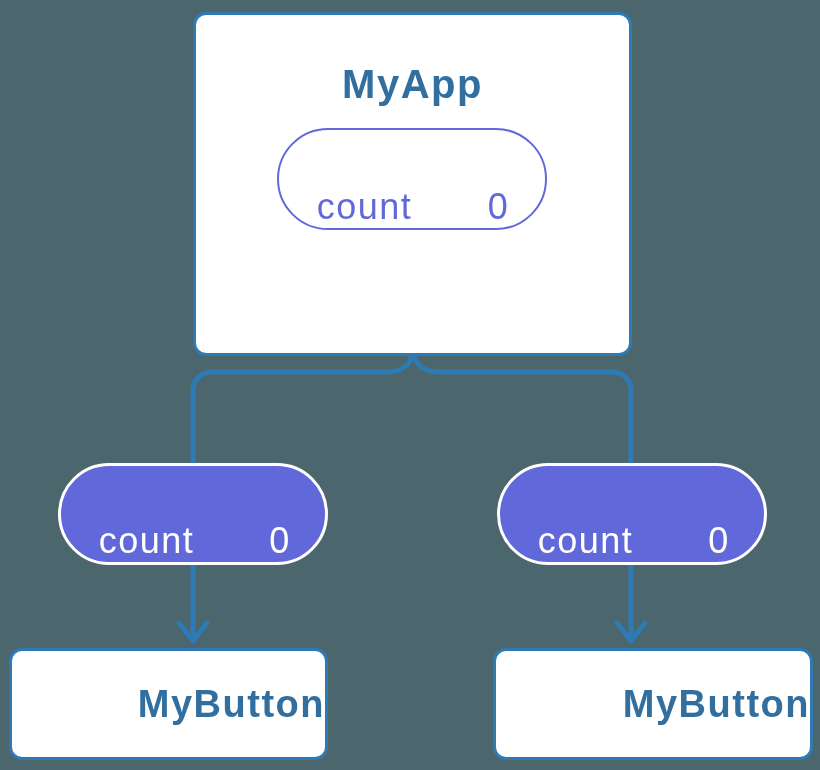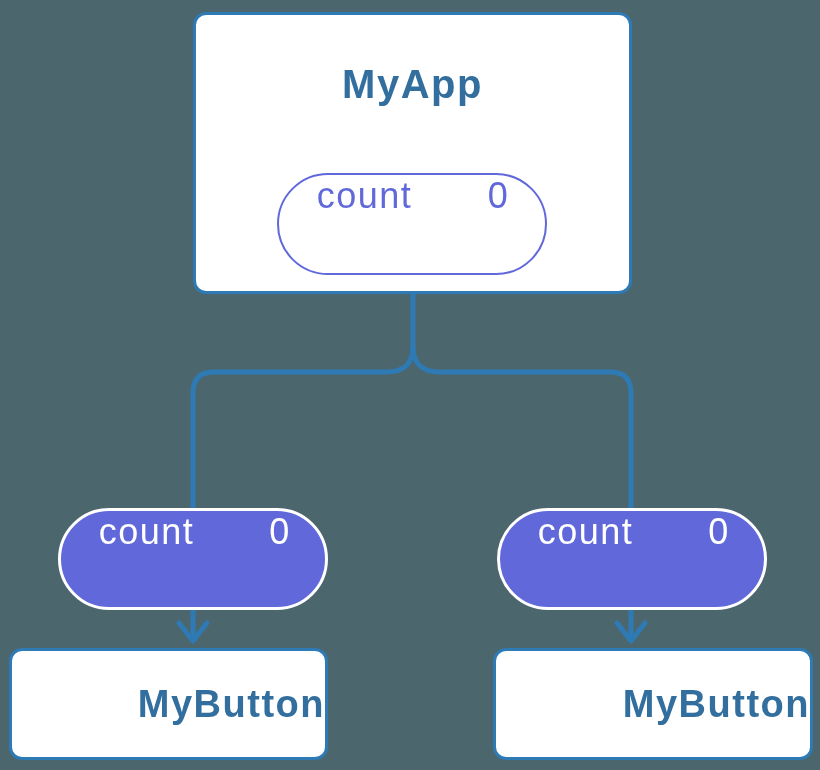--- a/index.html
+++ b/index.html
@@ -33,42 +33,41 @@
   }
   .card {
     position: absolute;
     background: #ffffff;
     border: 3px solid #2e7ab5;
     border-radius: 13px;
     box-sizing: border-box;
   }
   .card-myapp {
     left: 193px; top: 12px;
-    width: 439px; height: 282px;
+    width: 439px; height: 344px;
   }
   .card-title {
     position: absolute;
     left: 0; right: 0;
     top: 45px;
     text-align: center;
     font-size: 40px;
     line-height: 48px;
     font-weight: 600;
     letter-spacing: 1.5px;
     color: #326f9e;
   }
   .pill {
     display: flex;
-    align-items: flex-start;
+    align-items: flex-end;
     box-sizing: border-box;
     border-radius: 52px;
     overflow: hidden;
     font-size: 36px;
     letter-spacing: 1.5px;
-    margin-top: 45px;
   }
   .pill-name {
     width: 171px;
     display: flex;
     align-items: center;
     justify-content: center;
   }
   .pill-divider {
     width: 0;
   }

